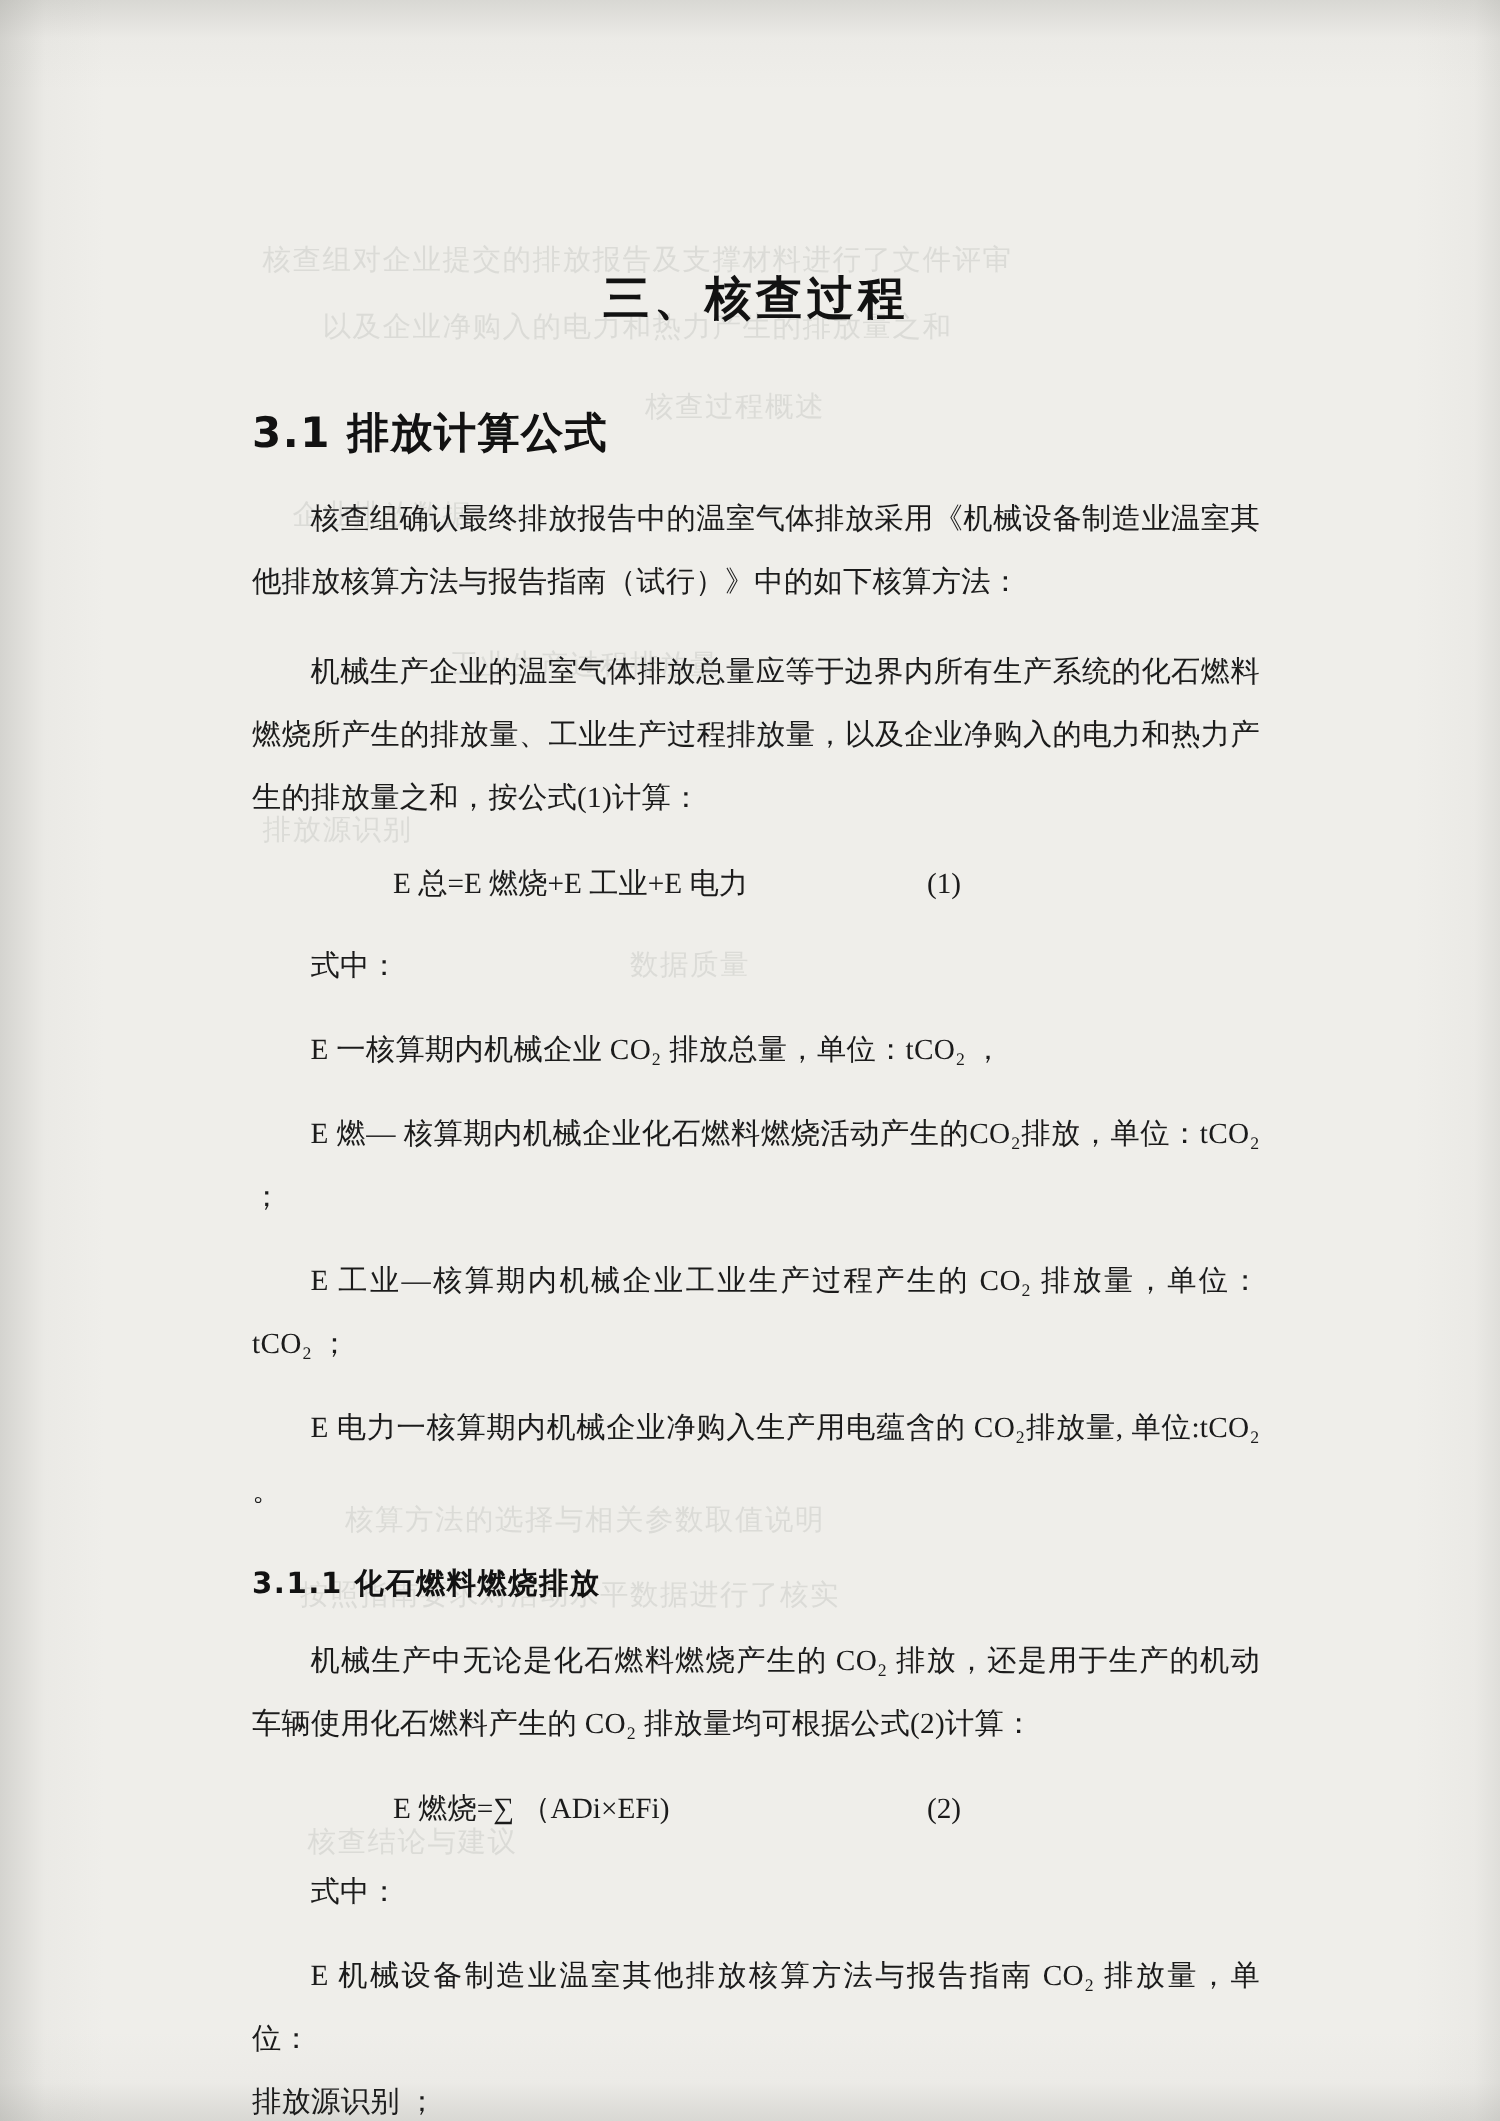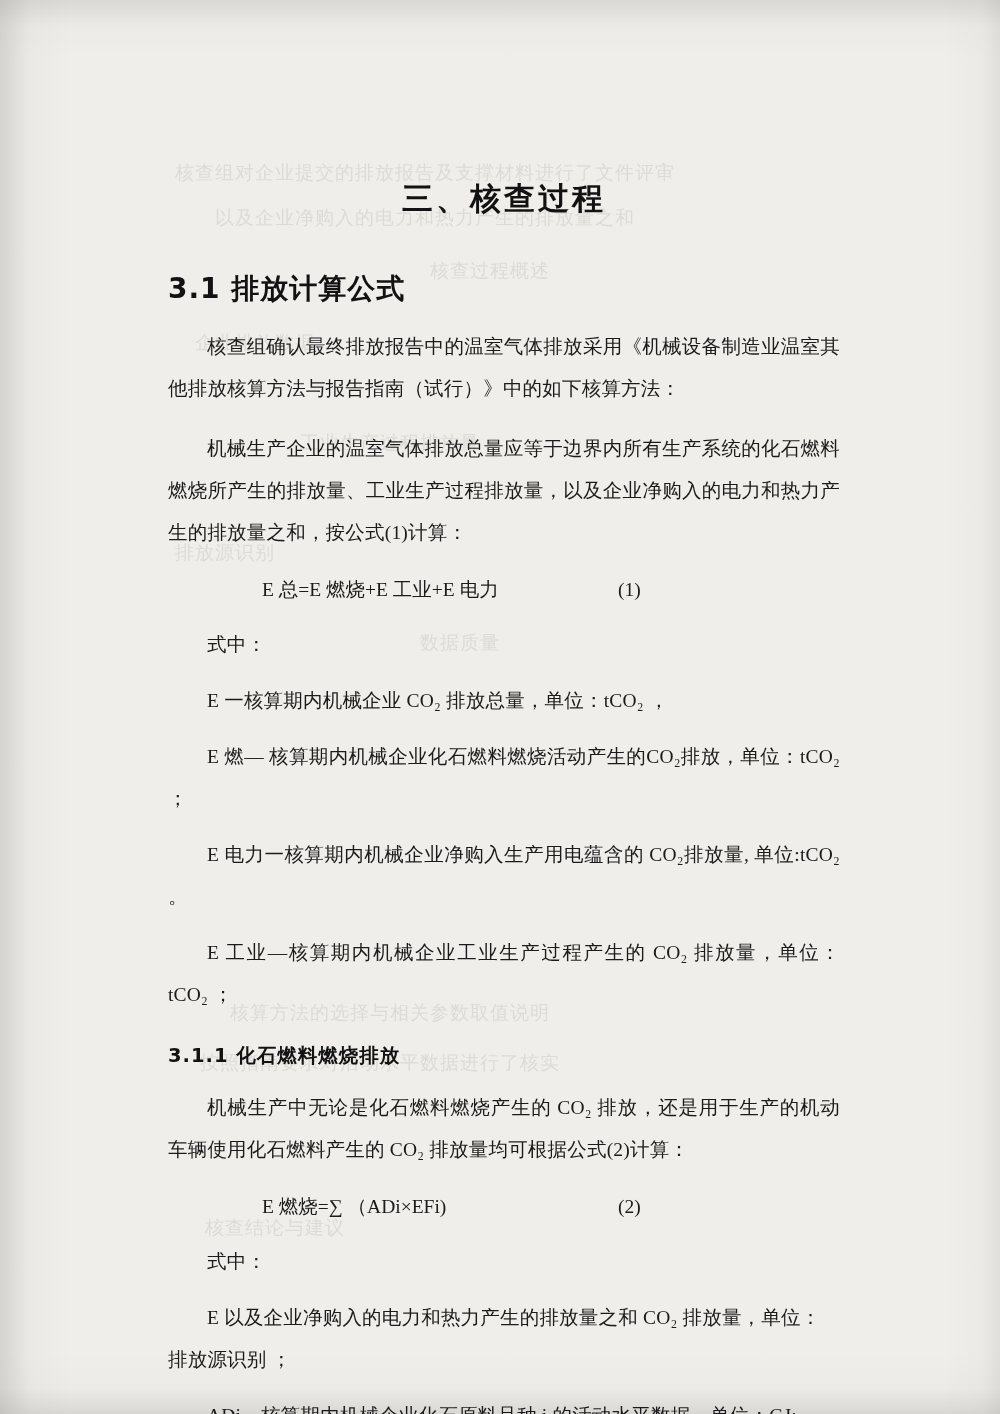--- a/index.html
+++ b/index.html
@@ -137,33 +137,33 @@
 
     <div class="formula">
       <span>E 总=E 燃烧+E 工业+E 电力</span>
       <span class="num">(1)</span>
     </div>
 
     <div class="para indent tight">式中：</div>
 
     <div class="para indent tight">E 一核算期内机械企业 CO₂ 排放总量，单位：tCO₂ ，</div>
     <div class="para indent tight">E 燃— 核算期内机械企业化石燃料燃烧活动产生的CO₂排放，单位：tCO₂ ；</div>
+    <div class="para indent tight">E 工业—核算期内机械企业工业生产过程产生的 CO₂ 排放量，单位：tCO₂ ；</div>
     <div class="para indent tight">E 电力一核算期内机械企业净购入生产用电蕴含的 CO₂排放量, 单位:tCO₂ 。</div>
-    <div class="para indent tight">E 工业—核算期内机械企业工业生产过程产生的 CO₂ 排放量，单位：tCO₂ ；</div>
 
     <div class="h3">3.1.1 化石燃料燃烧排放</div>
 
     <div class="para indent">机械生产中无论是化石燃料燃烧产生的 CO₂ 排放，还是用于生产的机动车辆使用化石燃料产生的 CO₂ 排放量均可根据公式(2)计算：</div>
 
     <div class="formula">
       <span>E 燃烧=∑ （ADi×EFi)</span>
       <span class="num">(2)</span>
     </div>
 
     <div class="para indent tight">式中：</div>
 
-    <div class="para indent tight">E 以及企业净购入的电力和热力产生的排放量之和 CO₂ 排放量，单位：</div>
+    <div class="para indent tight">E 机械设备制造业温室其他排放核算方法与报告指南 CO₂ 排放量，单位：</div>
     <div class="para" style="margin-top:0;">排放源识别 ；</div>
     <div class="para indent tight">ADi—核算期内机械企业化石原料品种 i 的活动水平数据，单位：GJ;</div>
 
   </div>
 
 </div>
 
 </body></html>

